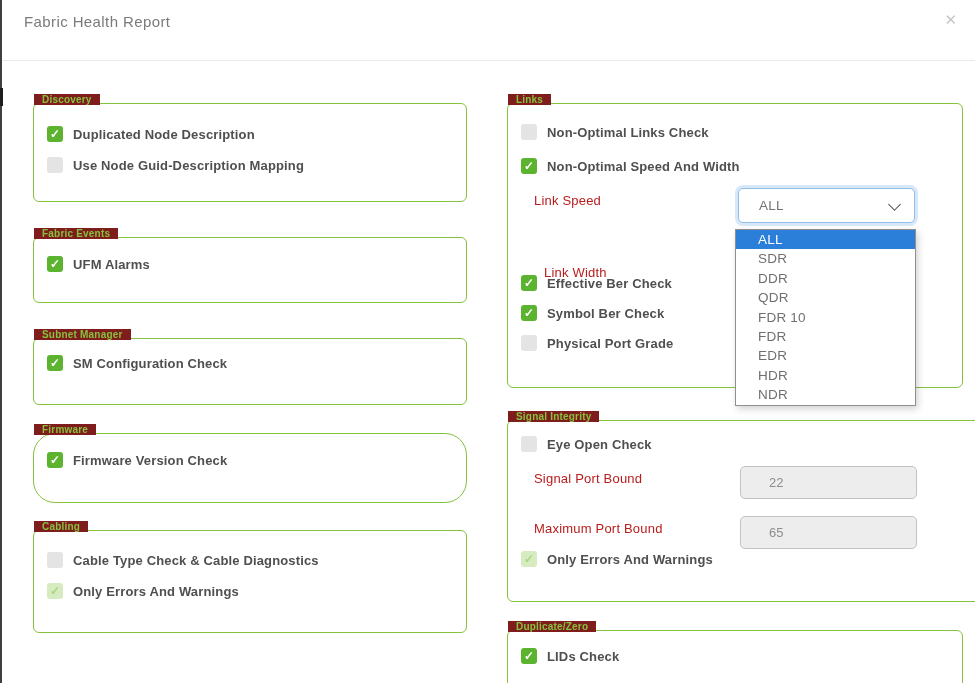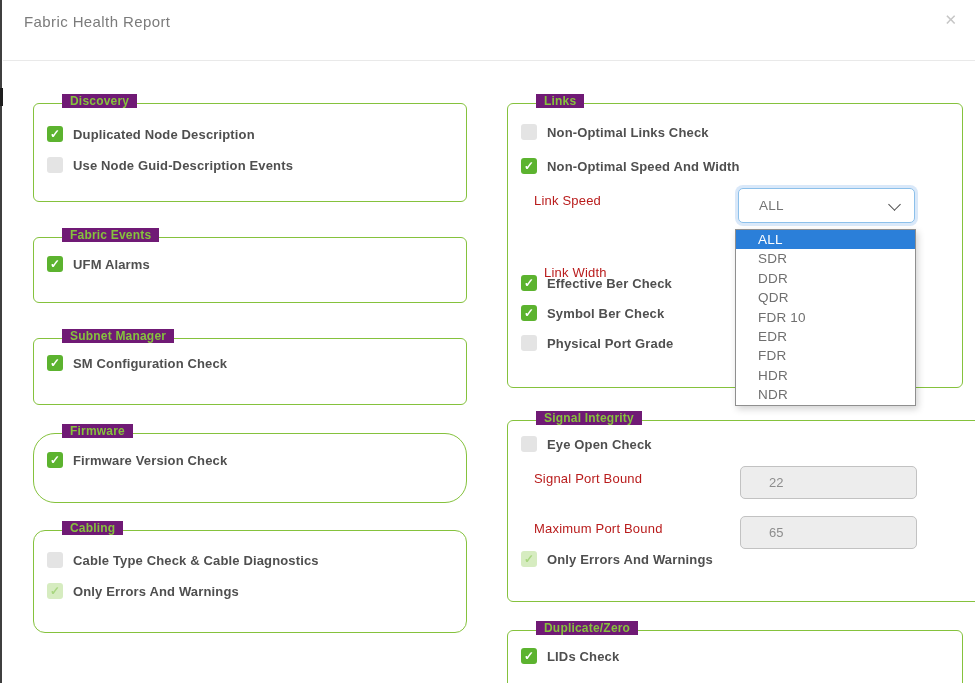--- a/index.html
+++ b/index.html
@@ -20,23 +20,23 @@
   .hdr-divider { position:absolute; left:3px; right:0; top:60px; height:1px; background:#e9e9e9; }
 
   
   .fs {
     position:absolute;
     border:1px solid #85c23d;
     border-radius:6px;
     background:transparent;
   }
   .fs .legend {
-    position:absolute; top:-10px; left:28px;
-    background:#701a75; padding:0 8px;
-    color:#85c23d; font-size:12px; font-weight:700; letter-spacing:.2px;
+    position:absolute; top:-10px; left:0;
+    background:#7f1d1d; padding:0 8px;
+    color:#85c23d; font-size:10px; font-weight:700; letter-spacing:.2px;
     white-space:nowrap;
   }
   .row { position:absolute; left:13px; display:flex; align-items:center; gap:10px; }
   .cb {
     width:16px; height:16px; border-radius:3px; flex:0 0 16px;
     display:flex; align-items:center; justify-content:center;
     cursor:pointer;
   }
   .cb.on  { background:#5cb32f; }
   .cb.off { background:#e4e4e4; }
@@ -98,21 +98,21 @@
 <div class="fs" style="left:33px; top:103px; width:434px; height:99px;">
   <span class="legend">Discovery</span>
   <div class="row" style="top:22px;">
     <span class="cb on">
         <span class="tick">✓</span>
       </span>
     <span class="lbl">Duplicated Node Description</span>
   </div>
   <div class="row" style="top:53px;">
     <span class="cb off"></span>
-    <span class="lbl">Use Node Guid-Description Events</span>
+    <span class="lbl">Use Node Guid-Description Mapping</span>
   </div>
 </div>
 
 <div class="fs" style="left:33px; top:237px; width:434px; height:66px;">
   <span class="legend">Fabric Events</span>
   <div class="row" style="top:18px;">
     <span class="cb on">
         <span class="tick">✓</span>
       </span>
     <span class="lbl">UFM Alarms</span>
@@ -132,21 +132,21 @@
 <div class="fs" style="left:33px; top:433px; width:434px; height:70px;border-radius:22px;">
   <span class="legend">Firmware</span>
   <div class="row" style="top:18px;">
     <span class="cb on">
         <span class="tick">✓</span>
       </span>
     <span class="lbl">Firmware Version Check</span>
   </div>
 </div>
 
-<div class="fs" style="left:33px; top:530px; width:434px; height:103px;border-radius:12px;">
+<div class="fs" style="left:33px; top:530px; width:434px; height:103px;">
   <span class="legend">Cabling</span>
   <div class="row" style="top:21px;">
     <span class="cb off"></span>
     <span class="lbl">Cable Type Check &amp; Cable Diagnostics</span>
   </div>
   <div class="row" style="top:52px;">
     <span class="cb on dis">
         <span class="tick">✓</span>
       </span>
     <span class="lbl">Only Errors And Warnings</span>
@@ -222,17 +222,17 @@
     <span class="lbl">LIDs Check</span>
   </div>
 </div>
 
 <div class="dropdown">
   <div class="opt sel">ALL</div>
   <div class="opt">SDR</div>
   <div class="opt">DDR</div>
   <div class="opt">QDR</div>
   <div class="opt">FDR 10</div>
+  <div class="opt">FDR</div>
   <div class="opt">EDR</div>
-  <div class="opt">FDR</div>
   <div class="opt">HDR</div>
   <div class="opt">NDR</div>
 </div>
 
 </body></html>

